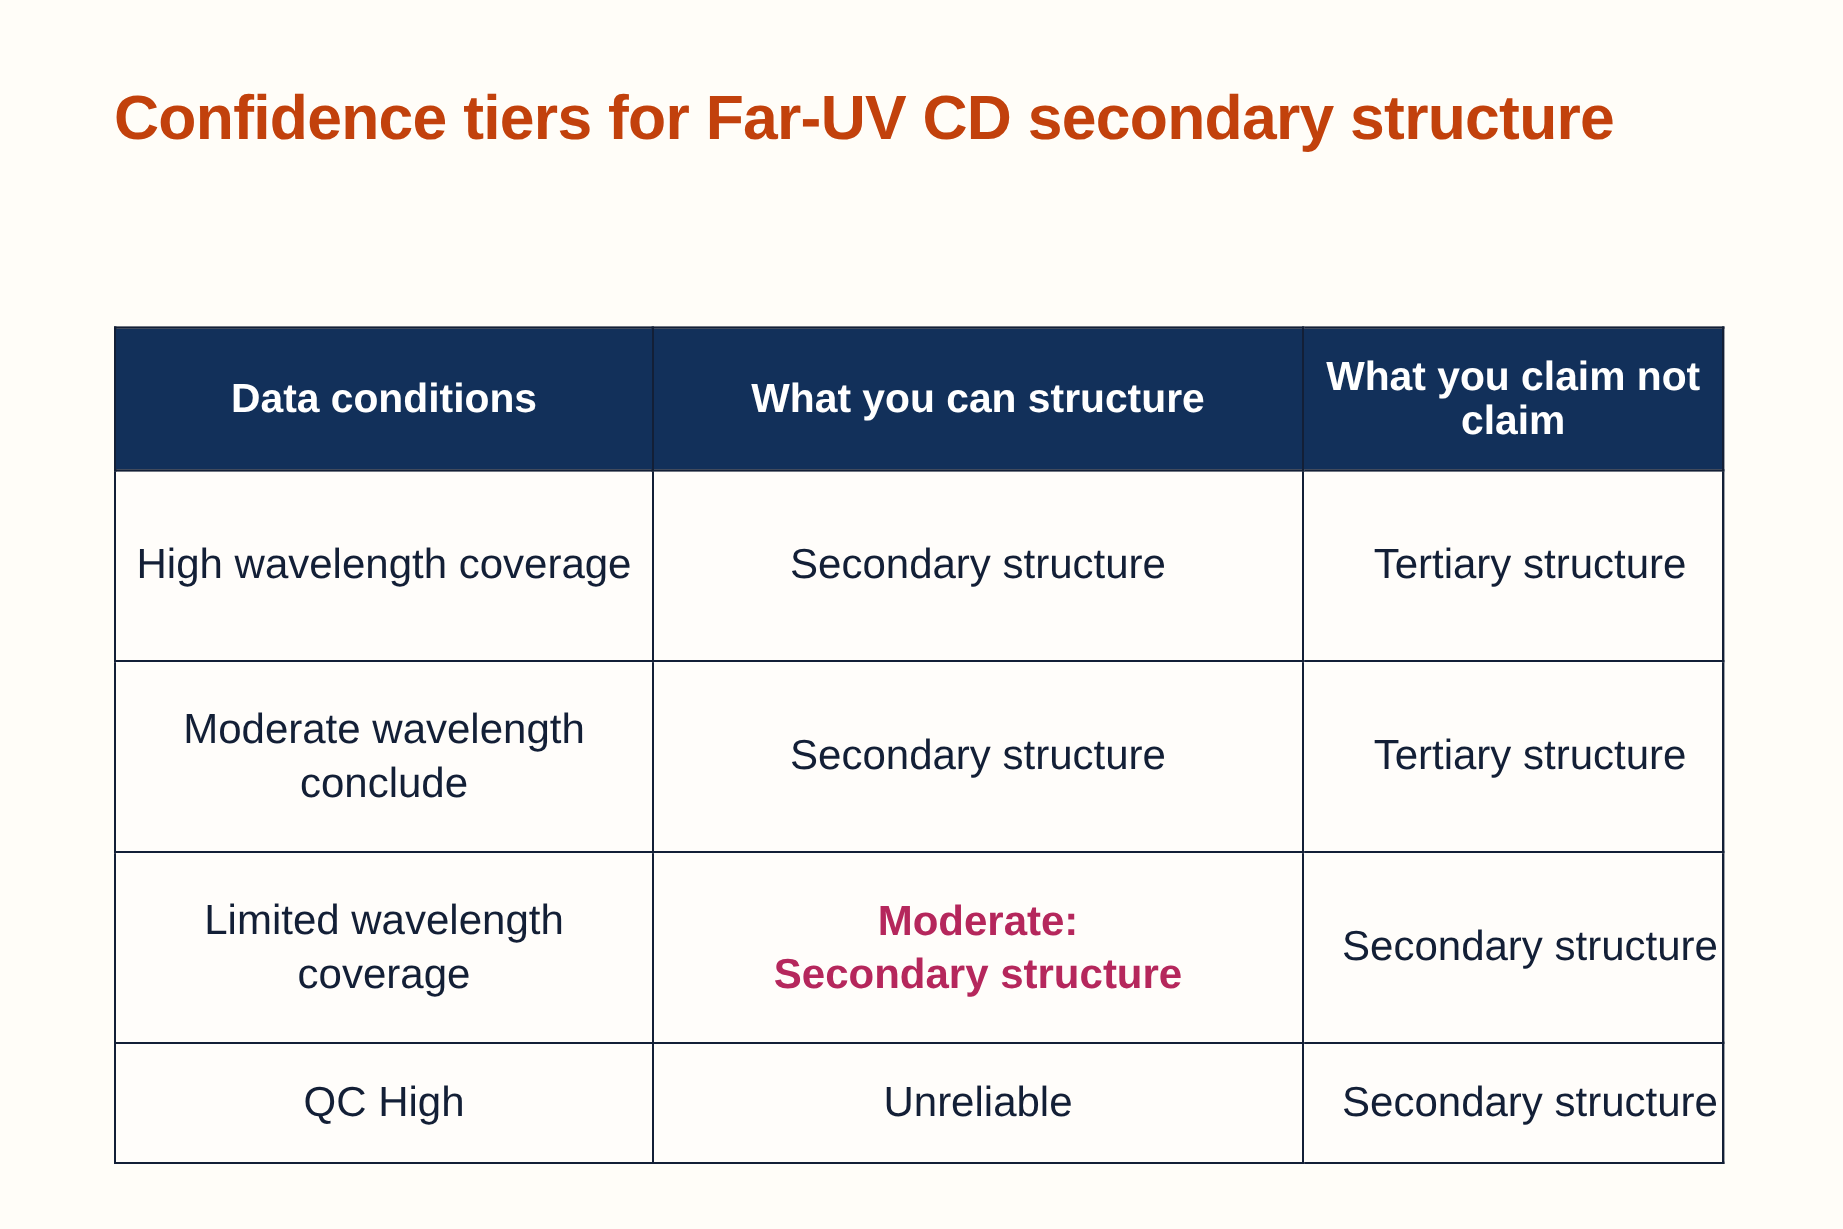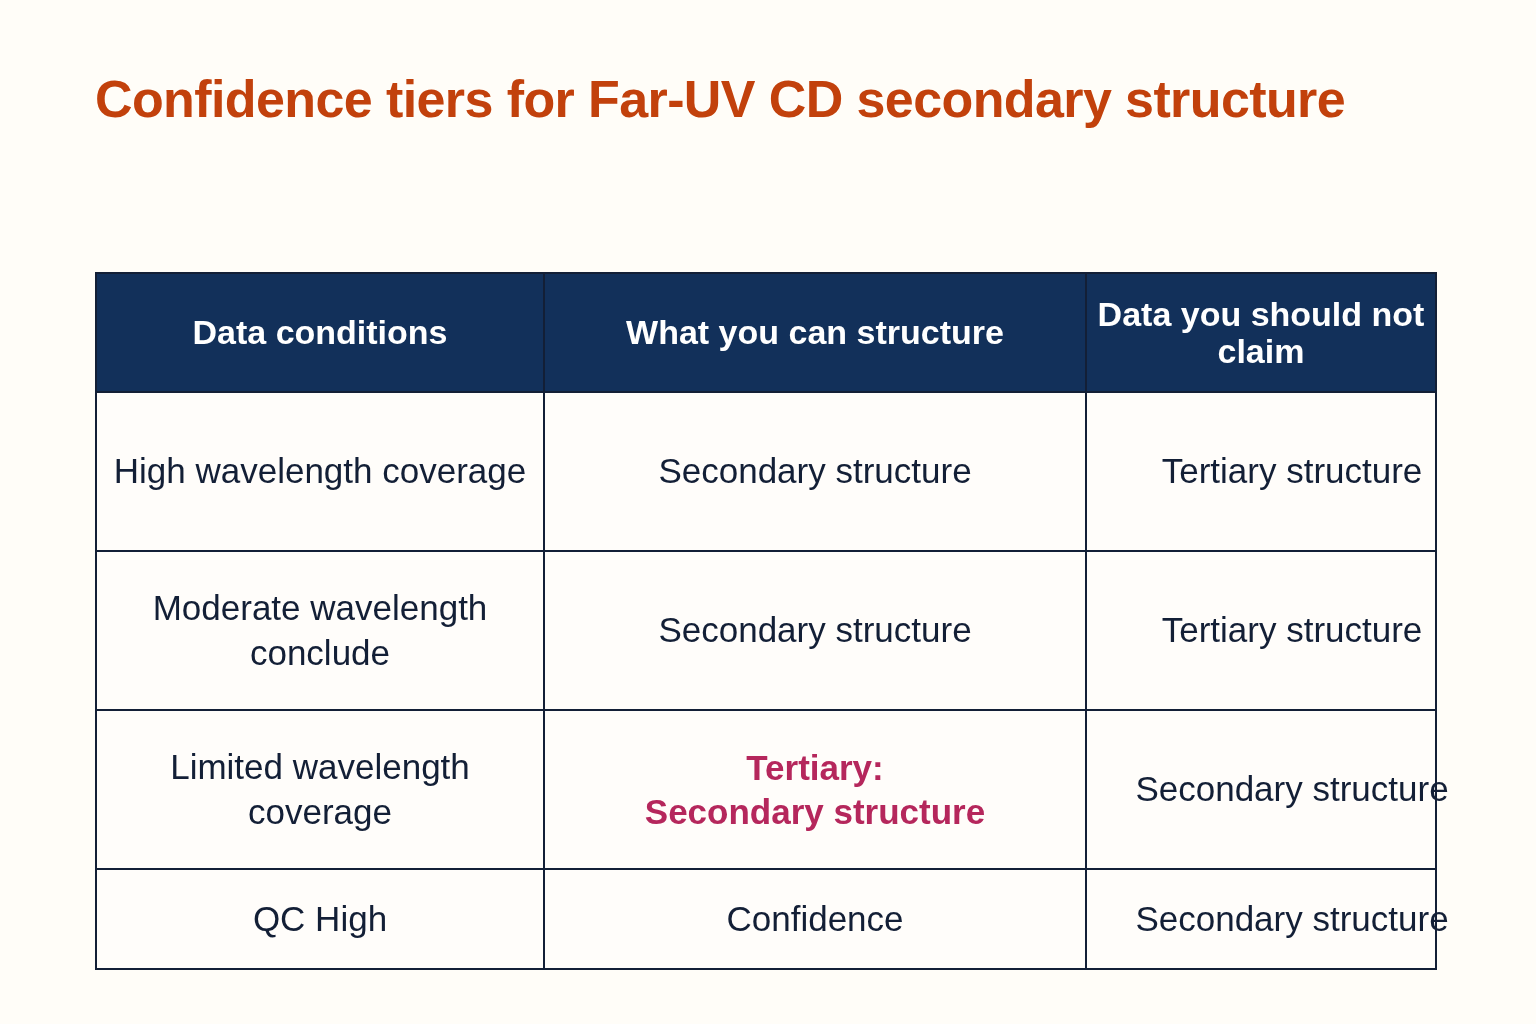--- a/index.html
+++ b/index.html
@@ -105,21 +105,21 @@
   tbody tr.r1 td,
   tbody tr.r2 td,
   tbody tr.r3 td { height: 157px; }
   tbody tr.r4 td { height: 98px; }
 
   
   .overflow-text {
     display: inline-block;
     white-space: nowrap;
     position: relative;
-    left: 31px;
+    left: 14px;
   }
 
   .caution {
     color: #b5275c;
     font-weight: bold;
     white-space: normal;
     line-height: 1.25;
     display: block;
   }
   .caution .cau-line { display: block; }
@@ -140,21 +140,21 @@
       </colgroup>
       <thead>
         <tr>
           <th class="head-1">
             <span class="head-label">Data conditions</span>
           </th>
           <th class="head-2">
             <span class="head-label">What you can structure</span>
           </th>
           <th class="head-3">
-            <span class="head-label">Data you should not claim</span>
+            <span class="head-label">What you claim not claim</span>
           </th>
         </tr>
       </thead>
       <tbody>
 
         <tr class="r1">
           <td class="cell-cond">High wavelength coverage</td>
           <td class="cell-conclude">Secondary structure</td>
           <td class="cell-notclaim">
             <span class="overflow-text">Tertiary structure</span>
@@ -166,32 +166,32 @@
           <td class="cell-conclude">Secondary structure</td>
           <td class="cell-notclaim">
             <span class="overflow-text">Tertiary structure</span>
           </td>
         </tr>
 
         <tr class="r3">
           <td class="cell-cond">Limited wavelength coverage</td>
           <td class="cell-conclude">
             <span class="caution">
-              <span class="cau-line">Tertiary:</span>
+              <span class="cau-line">Moderate:</span>
               <span class="cau-line">Secondary structure</span>
             </span>
           </td>
           <td class="cell-notclaim">
             <span class="overflow-text">Secondary structure</span>
           </td>
         </tr>
 
         <tr class="r4">
           <td class="cell-cond">QC High</td>
-          <td class="cell-conclude">Confidence</td>
+          <td class="cell-conclude">Unreliable</td>
           <td class="cell-notclaim">
             <span class="overflow-text">Secondary structure</span>
           </td>
         </tr>
 
       </tbody>
     </table>
   </div>
 
 </div>

